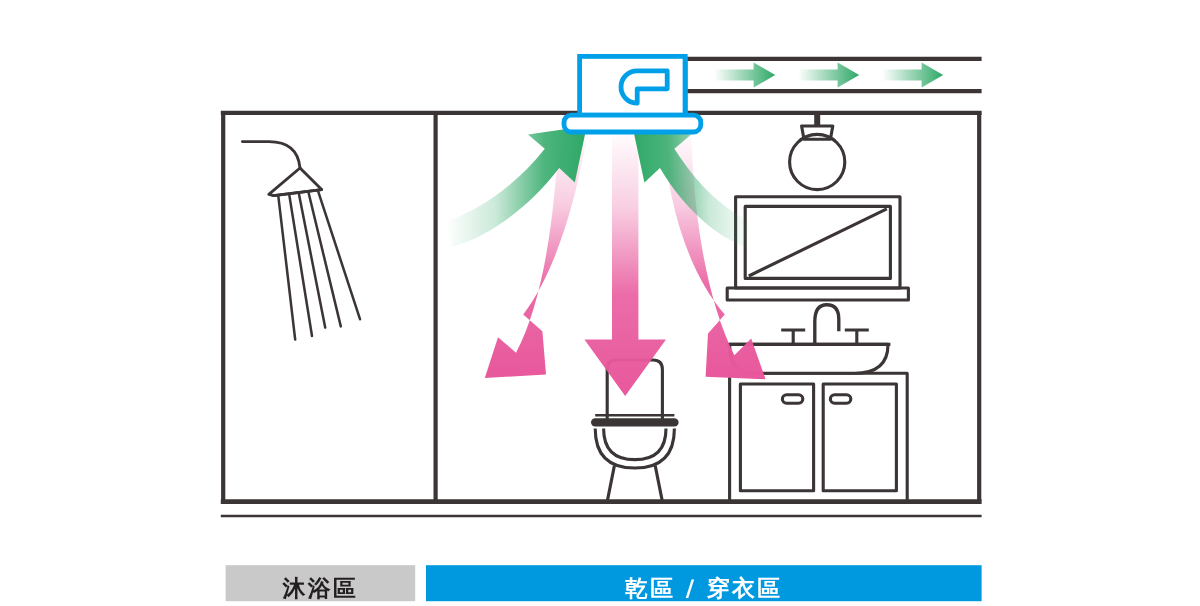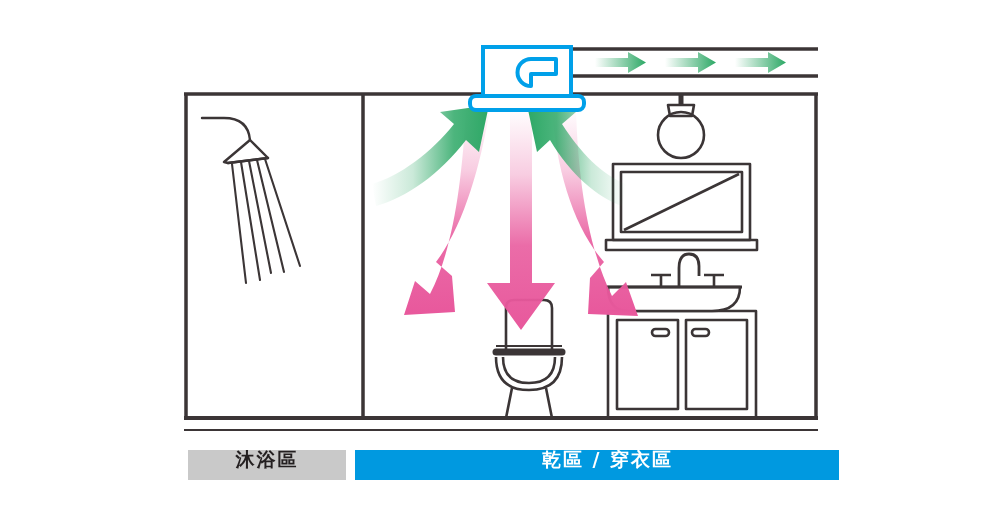--- a/index.html
+++ b/index.html
@@ -22,42 +22,42 @@
   #diagram {
     position: absolute;
     left: 0;
     top: 0;
     width: 1000px;
     height: 505px;
   }
   .legend {
     position: absolute;
     display: flex;
-    align-items: flex-start;
+    align-items: flex-end;
     justify-content: center;
     height: 30px;
     font-size: 19px;
     font-weight: bold;
     letter-spacing: 2px;
     line-height: 1;
+    margin-top: 21px;
   }
   #legend-shower {
     left: 188px;
     top: 450px;
     width: 158px;
     background: #c9c9c9;
     color: #231f20;
   }
   #legend-dry {
     left: 355px;
     top: 450px;
     width: 463px;
     background: #0099e0;
     color: #ffffff;
-    padding-left: 21px;
   }
 </style>
 </head>
 <body>
 
 <div id="stage">
 
   <svg id="diagram" viewBox="0 0 1000 505">
     <defs>
 

